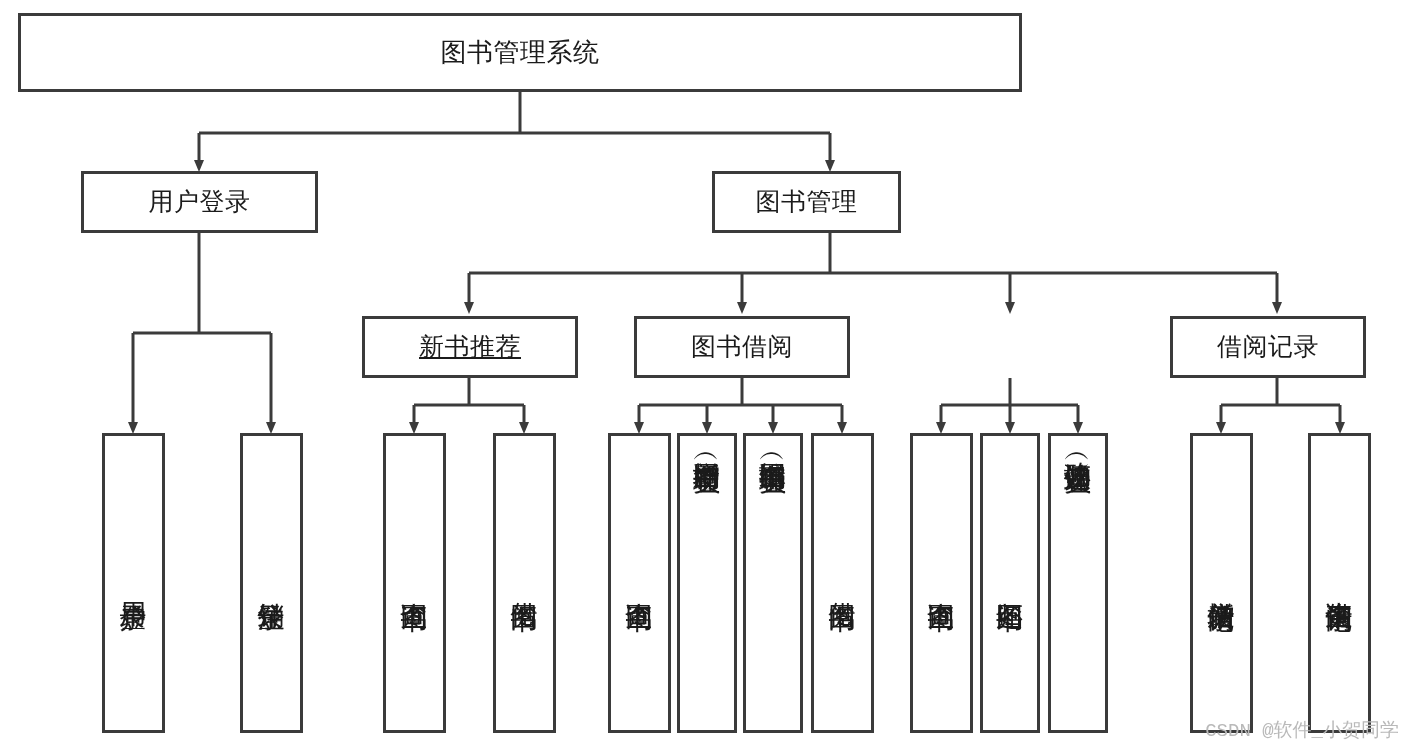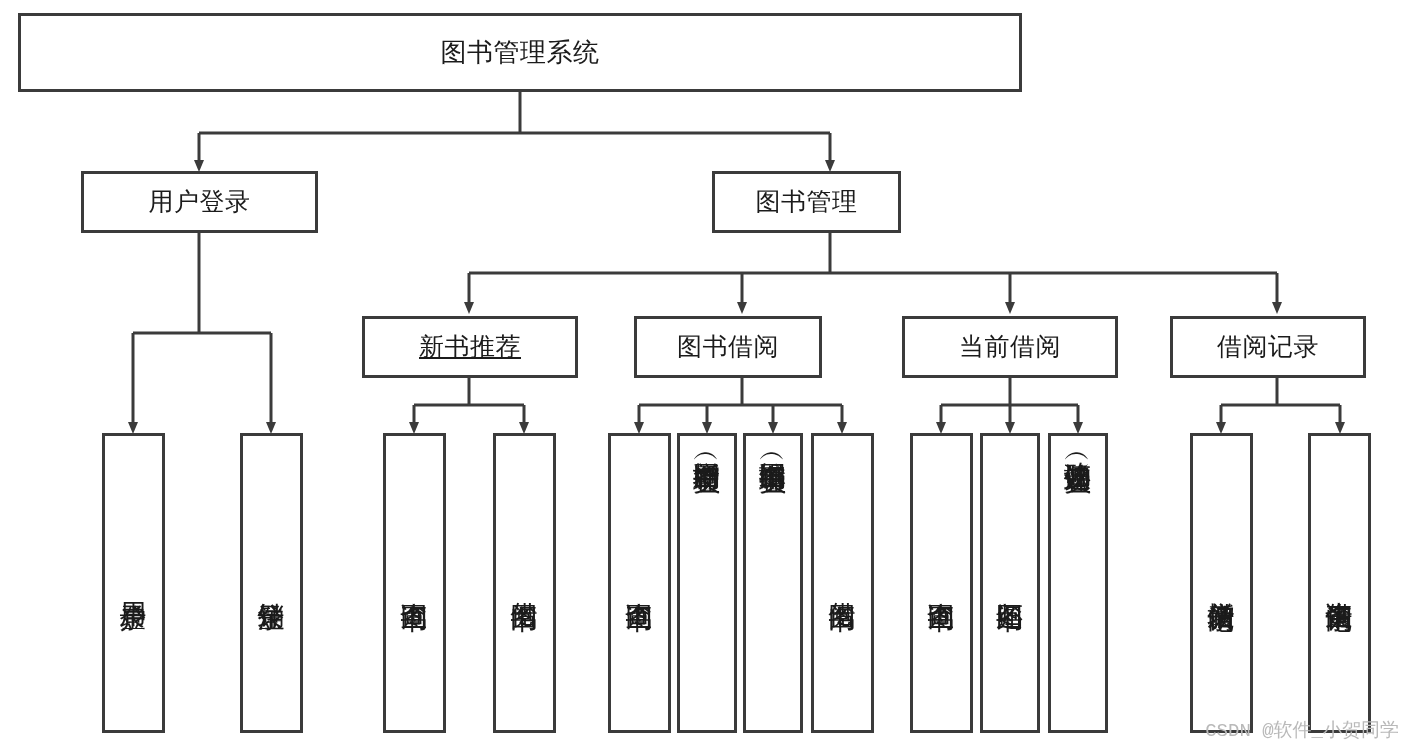--- a/index.html
+++ b/index.html
@@ -141,25 +141,22 @@
   <div class="node horiz" style="left:81px; top:171px; width:237px; height:62px;">
     <span class="label">用户登录</span>
   </div>
   <div class="node horiz" style="left:688px; top:171px; width:189px; height:62px;margin-left:24px;">
     <span class="label">图书管理</span>
   </div>
 
   <div class="node horiz" style="left:362px; top:316px; width:216px; height:62px;text-decoration:underline;">
     <span class="label">新书推荐</span>
   </div>
-  <div class="node horiz" style="left:634px; top:316px; width:188px; height:62px;">
+  <div class="node horiz" style="left:634px; top:316px; width:216px; height:62px;">
     <span class="label">图书借阅</span>
-  </div>
-  <div class="node horiz" style="left:902px; top:316px; width:216px; height:62px;">
-    <span class="label">当前借阅</span>
   </div>
   <div class="node horiz" style="left:1170px; top:316px; width:196px; height:62px;">
     <span class="label">借阅记录</span>
   </div>
 
   <div class="node vert short" style="left:102px; top:433px; width:63px; height:300px;">
     <span class="label">用户登录</span>
   </div>
   <div class="node vert short" style="left:240px; top:433px; width:63px; height:300px;">
     <span class="label">注销登录</span>

